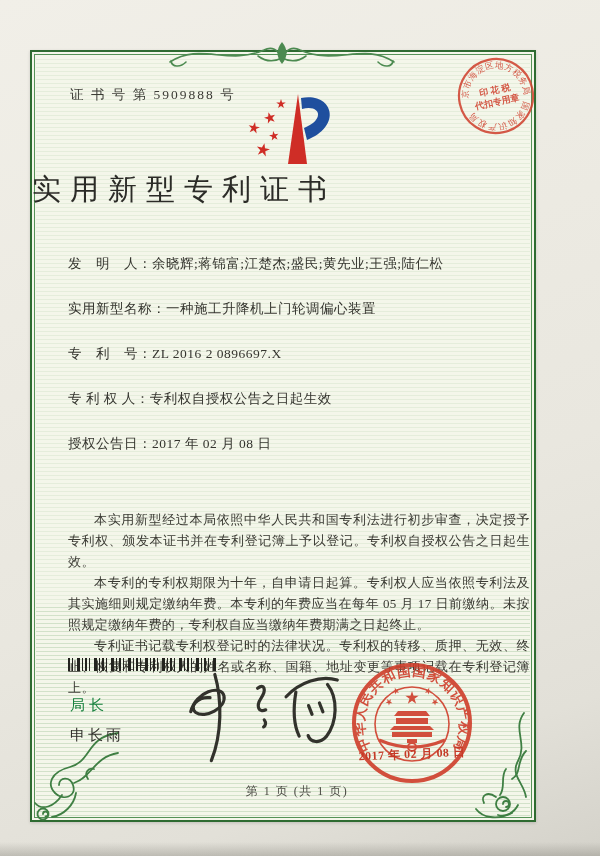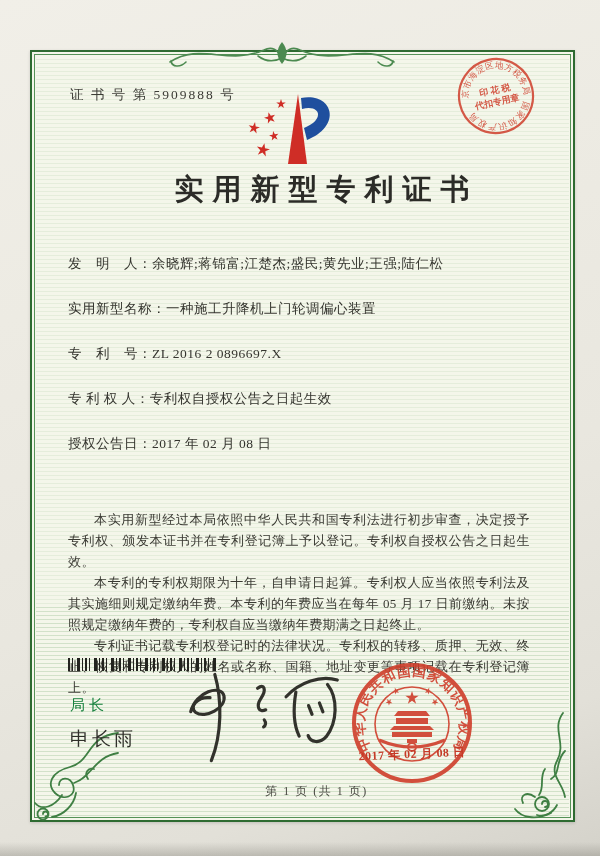--- a/index.html
+++ b/index.html
@@ -10,21 +10,21 @@
   }
   .photo {
     position:relative; width:600px; height:856px; overflow:hidden;
     background:linear-gradient(160deg,#f1efe8 0%,#edebe3 30%,#e9e7df 60%,#e2e0d8 85%,#d4d2ca 100%);
   }
   .photo::after { 
     content:""; position:absolute; left:0; right:0; bottom:0; height:14px;
     background:linear-gradient(180deg,rgba(120,118,110,0) 0%,rgba(120,118,110,.35) 100%);
   }
   .certificate {
-    position:absolute; left:30px; top:50px; width:545px; height:772px;
+    position:absolute; left:30px; top:50px; width:506px; height:772px;
     background:#f4f6ea;
     border:2px solid #2e6b31;
     box-shadow:0 1px 3px rgba(0,0,0,.15);
   }
   .certificate .inner-frame {
     position:absolute; inset:2px; border:1px solid #559257; pointer-events:none;
   }
   .guilloche {
     position:absolute; inset:4px; pointer-events:none;
     background:repeating-linear-gradient(0deg, rgba(125,175,120,.13) 0 1px, rgba(255,255,255,0) 1px 4px);
@@ -32,41 +32,41 @@
   .guilloche-strong {
     position:absolute; left:4px; right:4px; bottom:4px; height:210px; pointer-events:none;
     background:repeating-linear-gradient(0deg, rgba(110,165,105,.16) 0 1px, rgba(255,255,255,0) 1px 4px);
   }
   .abs { position:absolute; }
   .cert-no {
     left:38px; top:34px; font-size:13.5px; color:#3c3c36; letter-spacing:2px; white-space:nowrap;
   }
   .logo-svg { left:209px; top:40px; }
   .title {
-    left:0; right:0; top:118px; text-align:center;
-    font-size:29px; font-weight:bold; color:#2b2b27; letter-spacing:9px; white-space:nowrap;padding-left:48px;
+    left:0; right:0; top:118px; 
+    font-size:29px; font-weight:normal; color:#2b2b27; letter-spacing:9px; white-space:nowrap;
   }
   .fields { left:36px; top:203px; width:470px; }
   .field-row { height:45px; font-size:13.5px; color:#34342e; letter-spacing:.5px; white-space:nowrap; }
   .field-label { white-space:pre; }
   .paragraphs {
     left:36px; top:457px; width:462px; font-size:13px; line-height:21px;
     color:#3a3a33; text-align:justify; letter-spacing:.4px;
   }
   .paragraphs p { text-indent:2em; margin:0; }
   .barcode {
     left:36px; top:606px; width:150px; height:13px;
     background:repeating-linear-gradient(90deg,
       #23231f 0 2px, transparent 2px 4px,
       #23231f 4px 5px, transparent 5px 9px,
       #23231f 9px 12px, transparent 12px 14px,
       #23231f 14px 15px, transparent 15px 17px);
   }
   .officer-title { left:38px; top:644px; font-size:15px; color:#15803d; letter-spacing:4px; }
-  .officer-name  { left:38px; top:674px; font-size:19px; color:#2f2f2a; letter-spacing:3px; }
+  .officer-name  { left:38px; top:674px; font-size:15px; color:#2f2f2a; letter-spacing:3px; }
   .signature-svg { left:135px; top:608px; }
   .seal-svg { left:314px; top:606px; }
   .seal-date {
     left:314px; top:694px; width:132px; text-align:center;
     font-size:12px; font-weight:bold; color:#c53a27; letter-spacing:.5px;
     transform:rotate(-2.5deg); white-space:nowrap;
   }
   .footer {
     left:0; right:0; top:731px; text-align:center;
     font-size:12px; color:#4b4b44; letter-spacing:1.5px;margin-left:28px;

